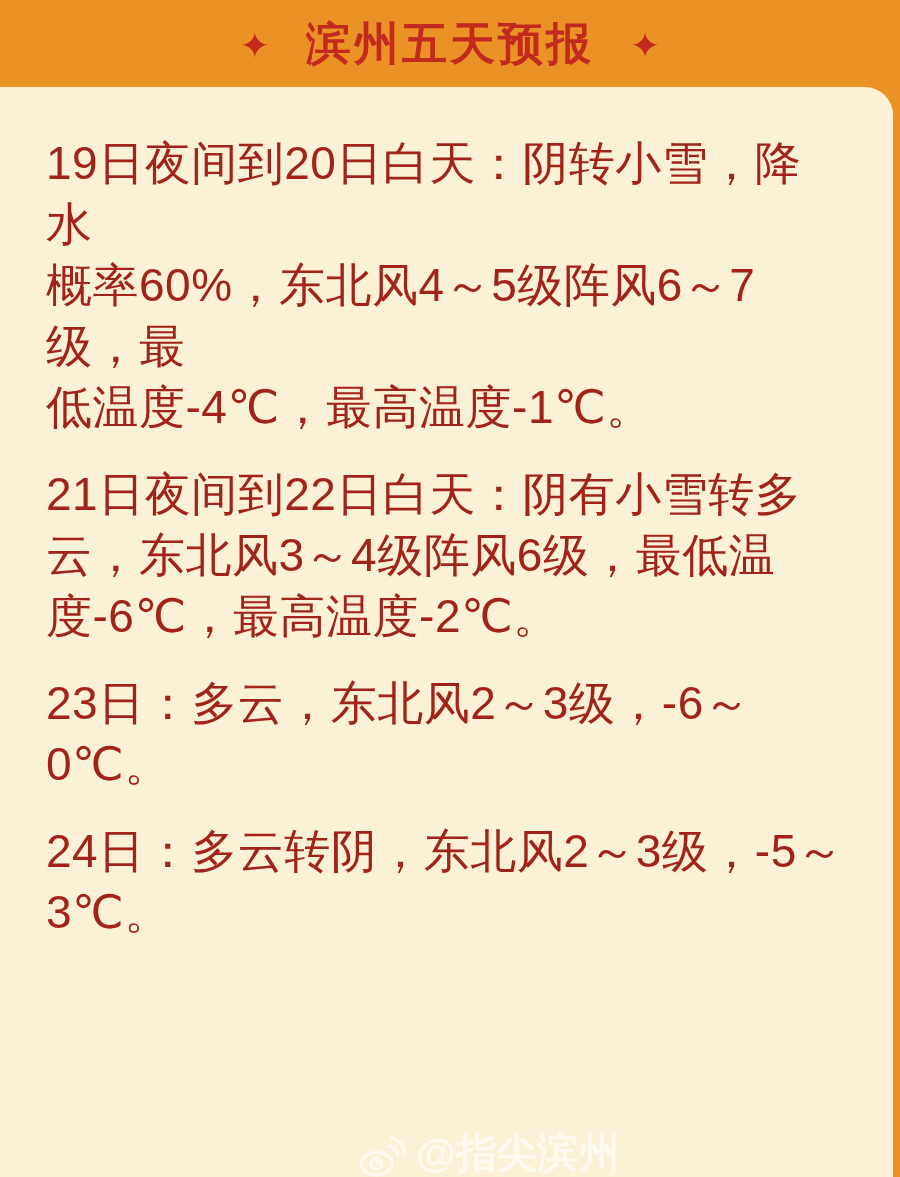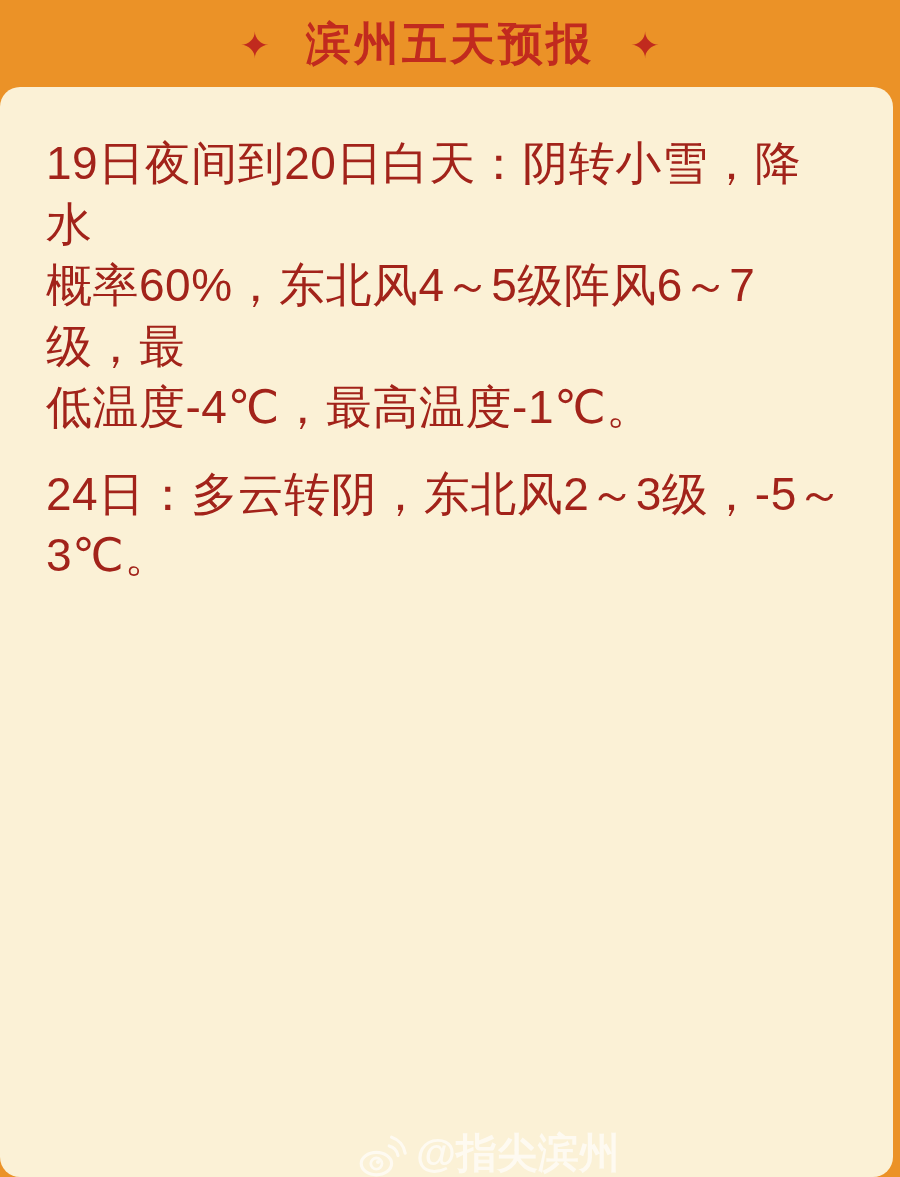--- a/index.html
+++ b/index.html
@@ -44,21 +44,20 @@
   }
   .panel {
     position: absolute;
     left: 0;
     top: 87px;
     width: 893px;
     height: 1090px;
     background: var(--panel-cream);
     border-top-right-radius: 28px;
     padding: 46px 48px 0 46px;
-    border-radius: 20px;
   }
   .forecast-text p {
     color: var(--text-red);
     font-size: 46px;
     line-height: 61px;
     letter-spacing: 0.5px;
     margin-bottom: 26px;
     white-space: pre-wrap;
   }
   .forecast-text .bold-seg { font-weight: bold; }
@@ -85,20 +84,24 @@
     <span class="sparkle">✦</span>
     <span class="page-title">滨州五天预报</span>
     <span class="sparkle">✦</span>
   </div>
 
   <div class="panel">
     <div class="forecast-text" id="forecast-text">
         <p><span>19日夜间到20日白天：阴转小雪，降水
 概率60%，东北风4～5级阵风6～7级，最
 低温度-4℃，最高温度-1℃。</span></p>
+        <p><span>21日夜间到22日白天：阴有小雪转多
+云，东北风3～4级阵风6级，最低温
+度-6℃，最高温度-2℃。</span></p>
+        <p><span>23日：多云，东北风2～3级，-6～0℃。</span></p>
         <p><span>24日：多云转阴，东北风2～3级，-5～
 3℃。</span></p>
       </div>
 
   </div>
 
   <div class="watermark">
     <svg class="weibo-icon" viewBox="0 0 64 60" aria-hidden="true">
       <ellipse cx="25" cy="42" rx="19" ry="14" fill="none" stroke="rgba(255,255,255,0.65)" stroke-width="4"></ellipse>
       <circle cx="25" cy="42" r="7" fill="none" stroke="rgba(255,255,255,0.65)" stroke-width="3.5"></circle>

